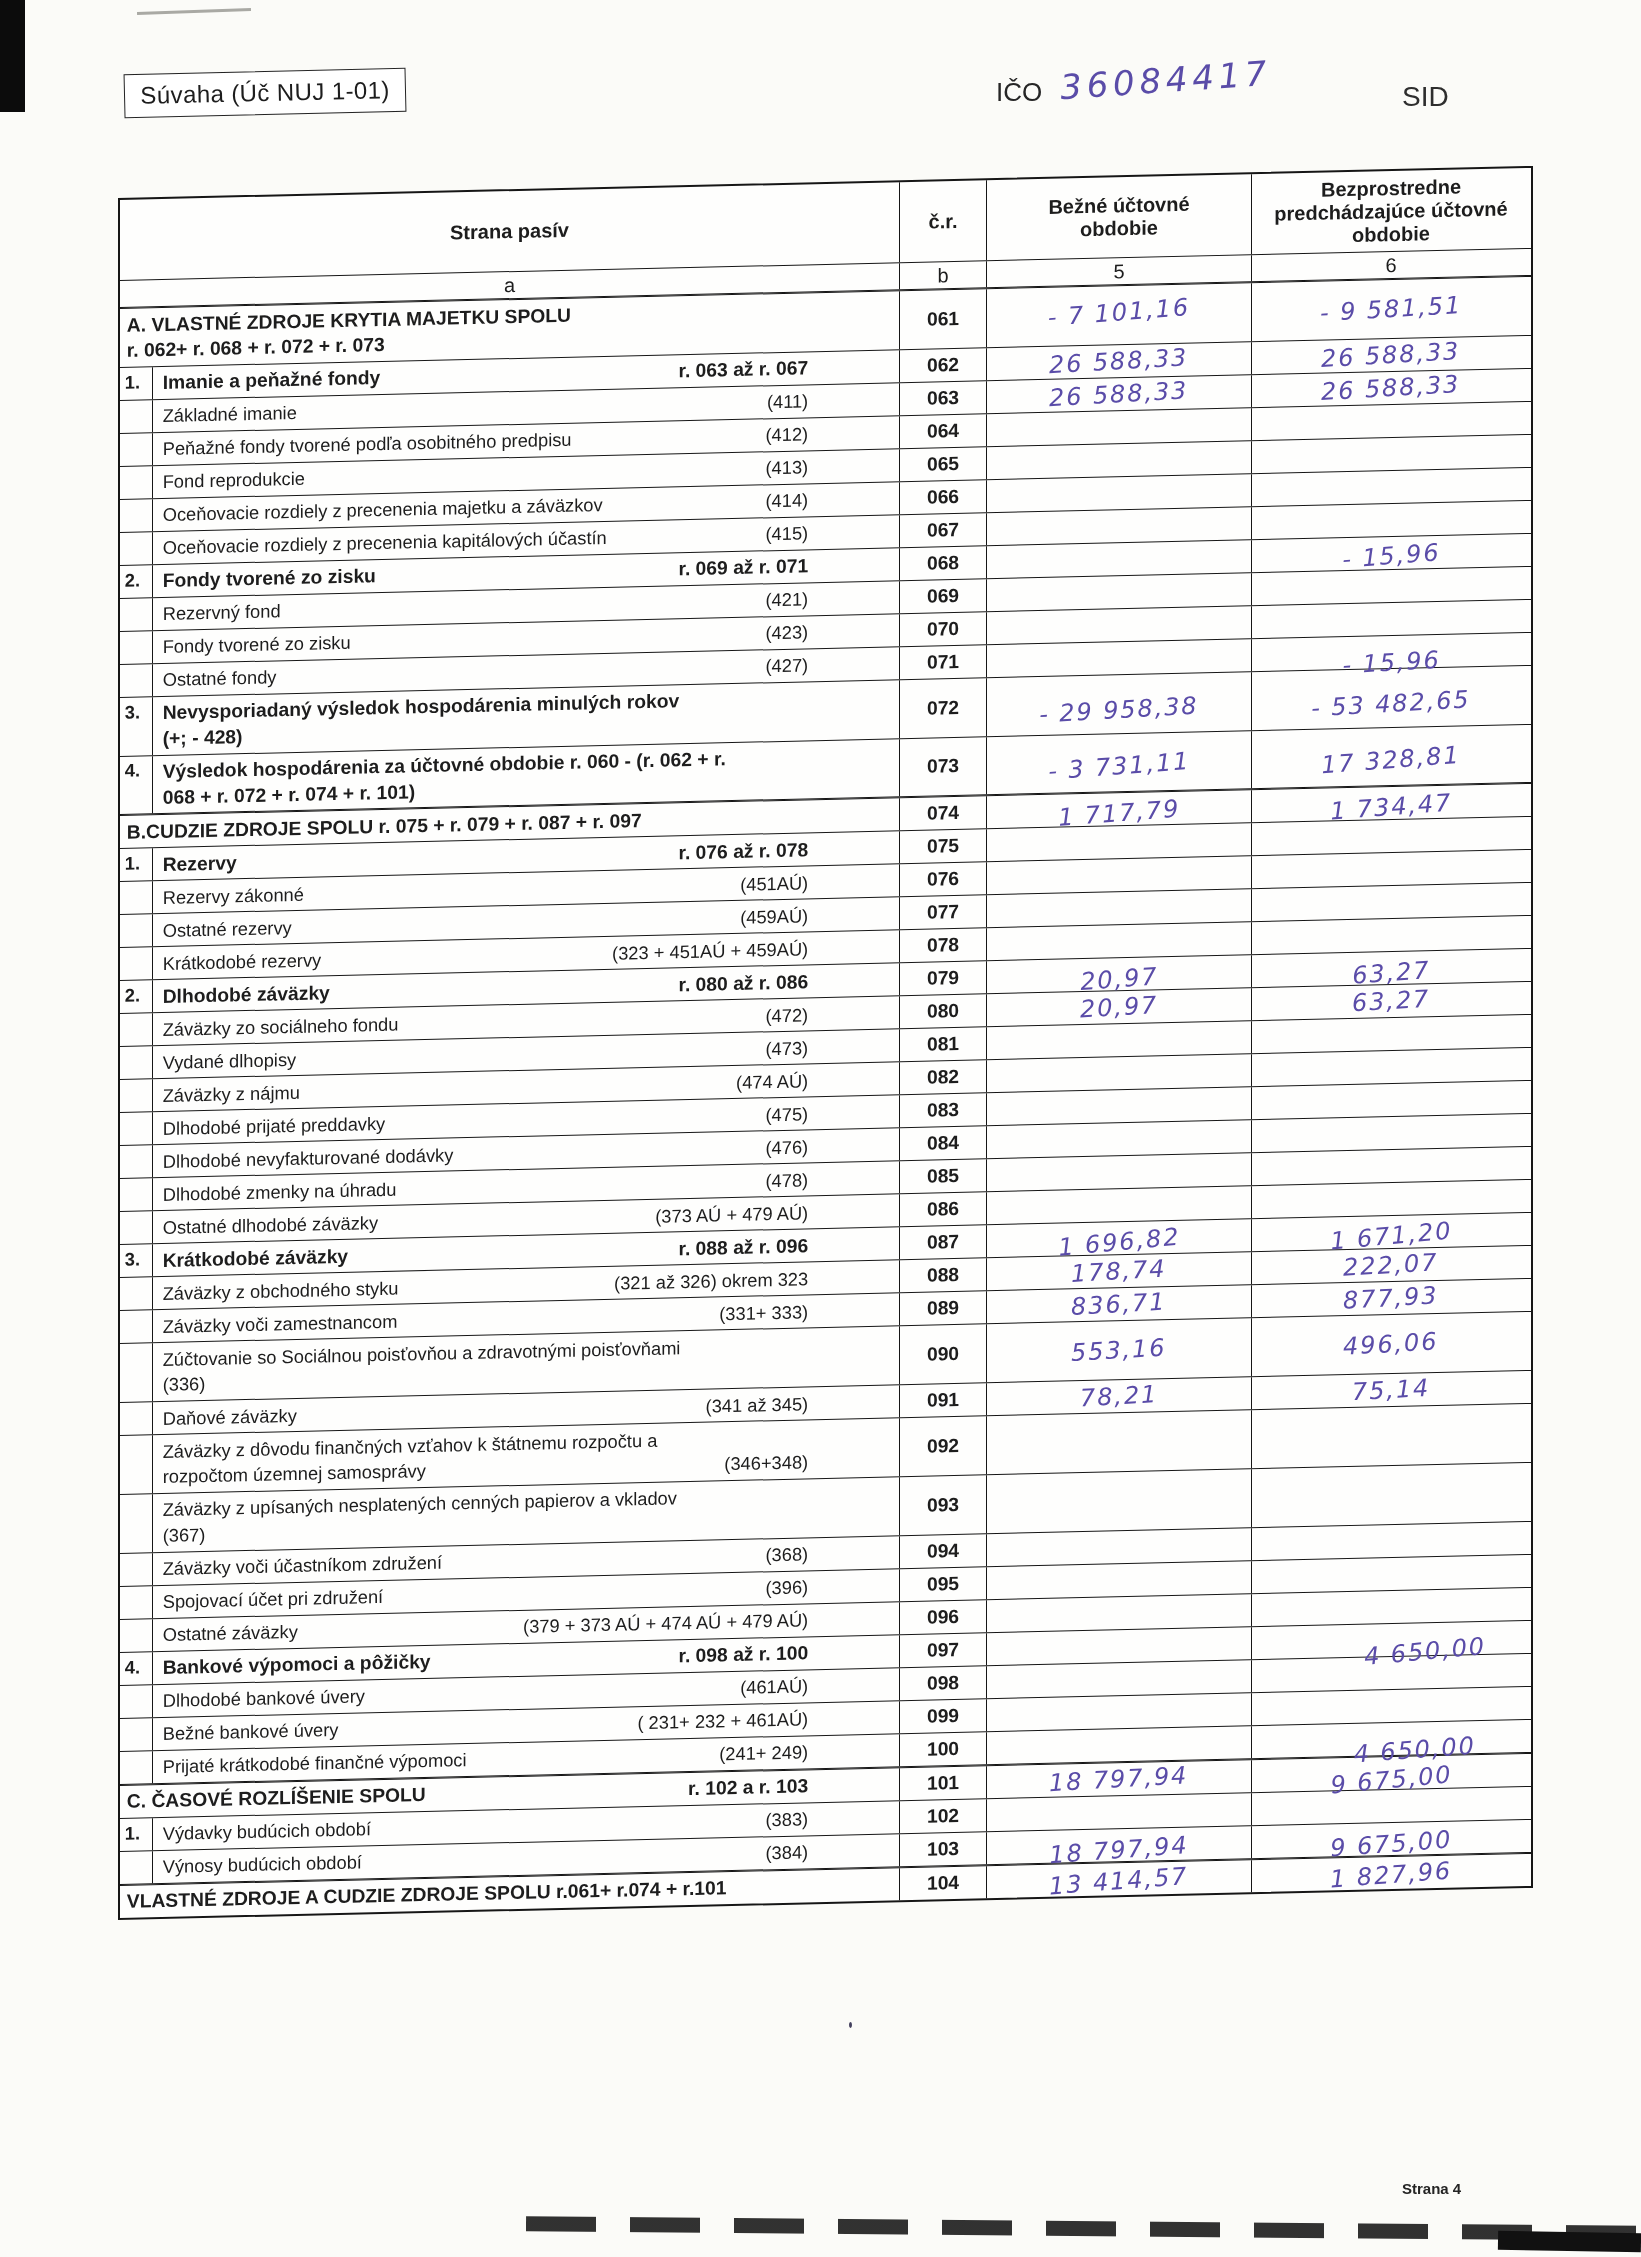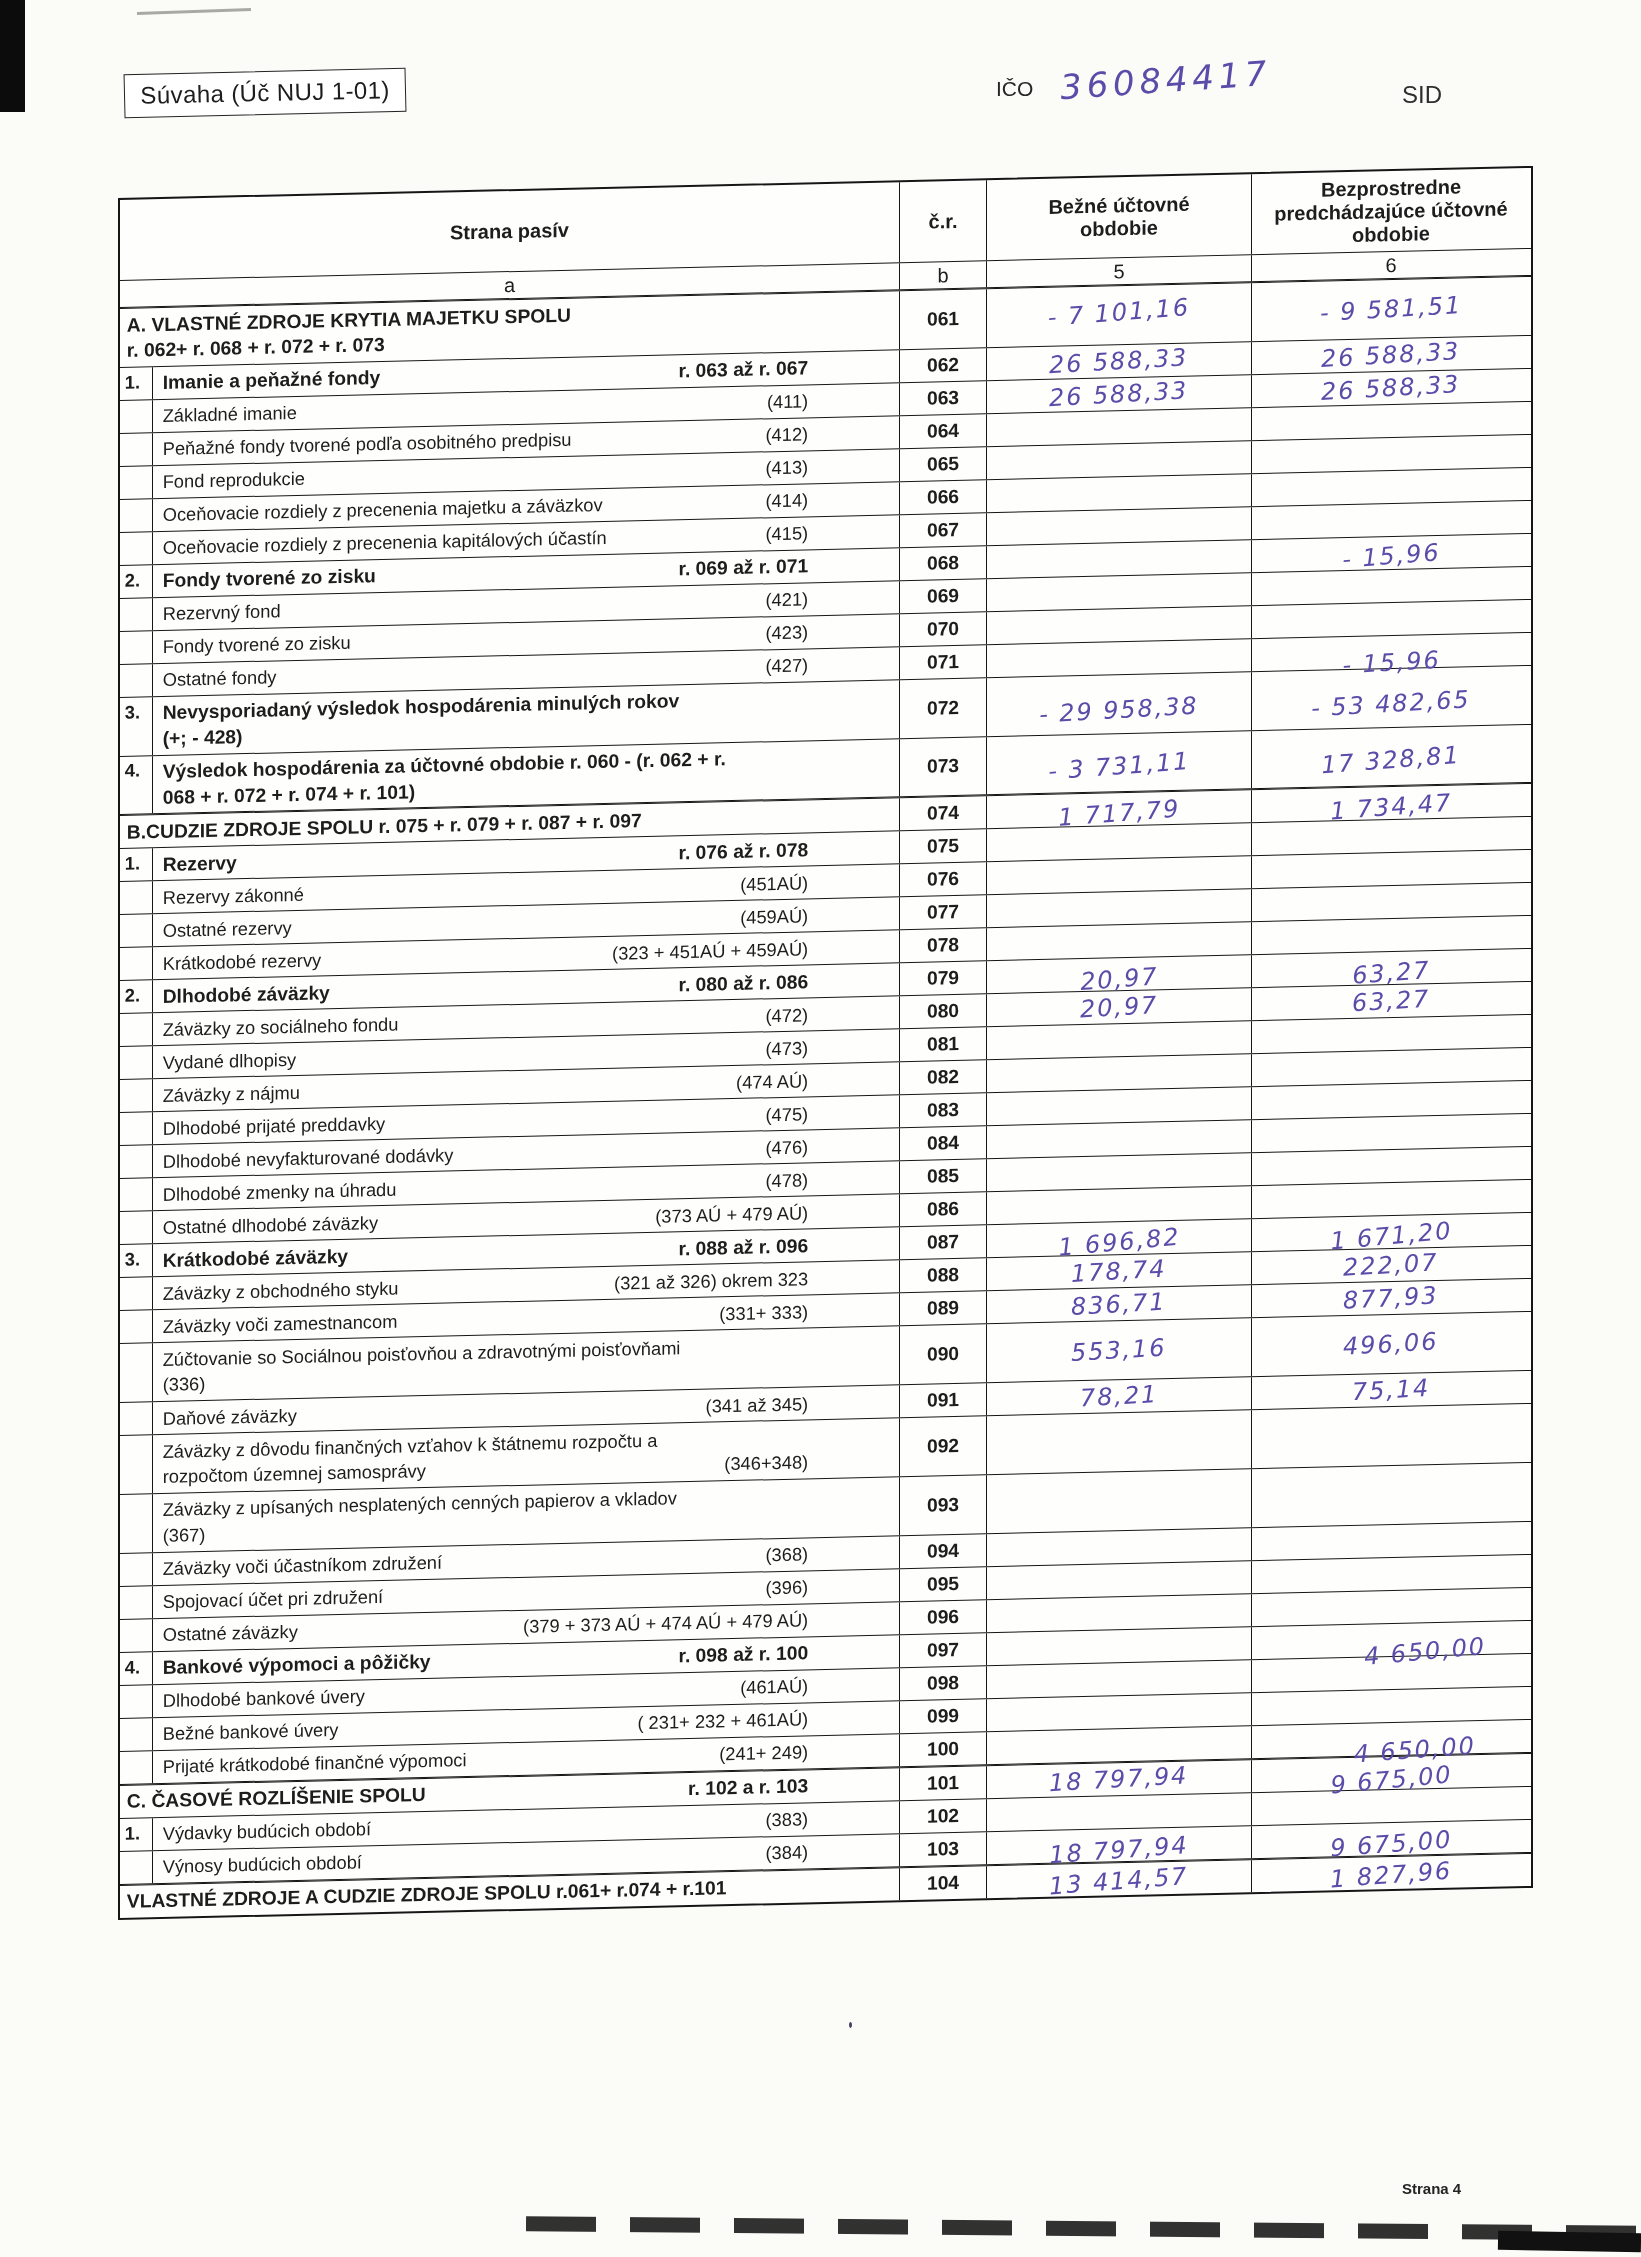--- a/index.html
+++ b/index.html
@@ -13,22 +13,22 @@
     background:repeating-linear-gradient(90deg,#161616 0 70px,rgba(0,0,0,0) 70px 104px)}
   .artifact-bottom2{position:absolute;left:1498px;top:2232px;width:143px;height:19.3px;background:#111;transform:rotate(1deg)}
   .speck{position:absolute;background:#44405e;border-radius:50%}
   .speck-a{left:1372px;top:1124px;width:4.8px;height:4.8px}
   .speck-b{left:1000px;top:1788px;width:3.9px;height:5.8px}
   .speck-c{left:849px;top:2022px;width:2.9px;height:5.8px}
 
   
   .title-box{position:absolute;left:124px;top:71px;border:1.9px solid #232323;background:#fff;
     padding:6.8px 15.4px;font-size:24px;letter-spacing:0.4px;transform:rotate(-1.3deg)}
-  .ico-label{position:absolute;left:996px;top:77px;font-size:21px;color:#262626}
-  .sid-label{position:absolute;left:1402px;top:81px;font-size:24px;color:#2e2e2e}
+  .ico-label{position:absolute;left:996px;top:77px;font-size:26px;color:#262626}
+  .sid-label{position:absolute;left:1402px;top:81px;font-size:28px;color:#2e2e2e}
 
   
   .hw{font-family:"DejaVu Sans",sans-serif;font-style:italic;color:#5a4ca8;letter-spacing:1.9px;
     display:inline-block;transform:rotate(-2deg);white-space:nowrap}
   .ico-value{position:absolute;left:1060px;top:60px;font-size:34px;transform:rotate(-4deg);letter-spacing:4.8px}
 
   
   .btable{position:absolute;left:118px;top:198px;width:1415px;background:#fefefd;
     border:2.9px solid #161616;transform:skewY(-1.3deg);transform-origin:0 0}
   .h-main,.h-sub{display:grid;grid-template-columns:780px 87px 265px 278px;border-bottom:1.9px solid #161616}

